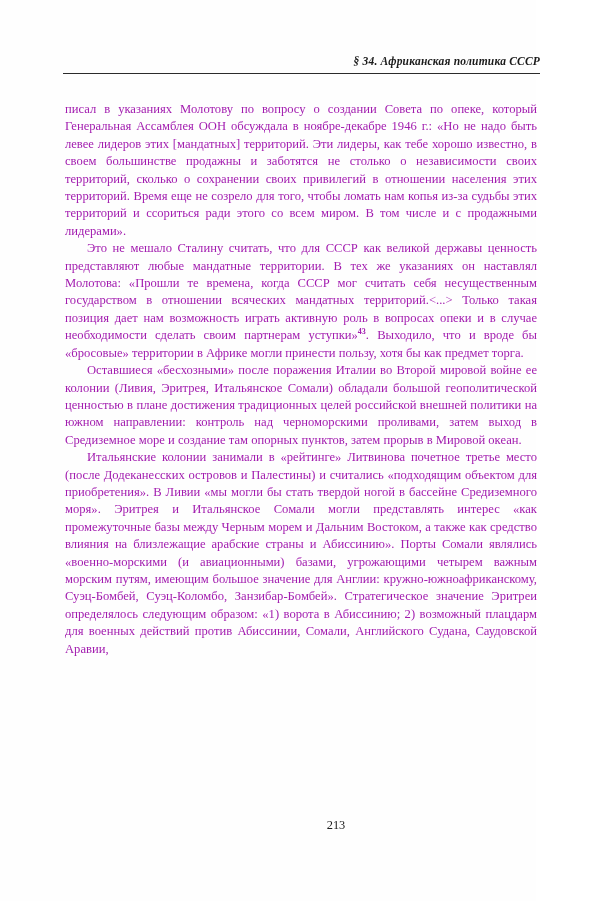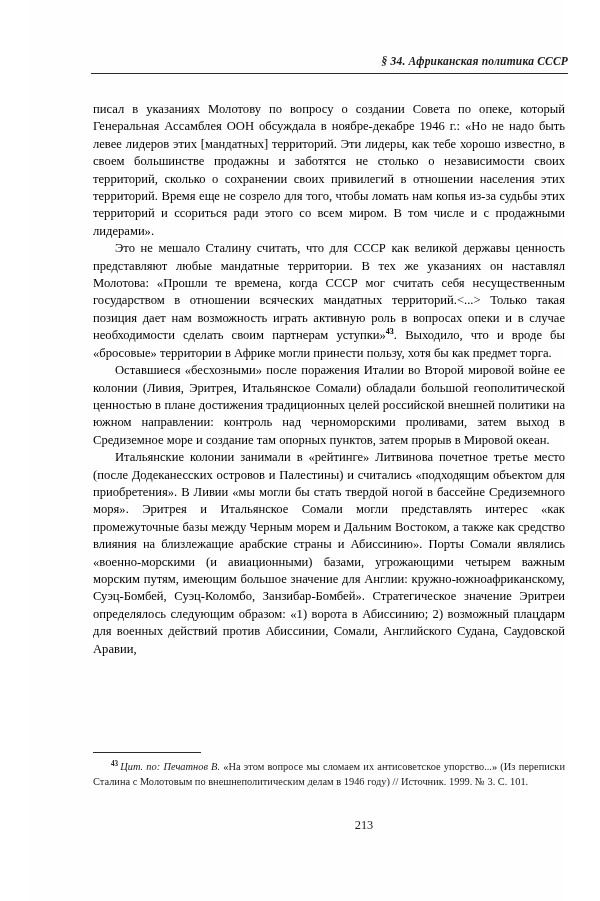--- a/index.html
+++ b/index.html
@@ -15,21 +15,20 @@
     color: #1c1c1c;
     overflow: hidden;
   }
 
   .page {
     position: absolute;
     left: 0; top: 0;
     width: 536px;
     height: 901px;
     background: #fefefe;
-    margin-left: 28px;
   }
 
   
   .header-block {
     position: absolute;
     left: 63px;
     top: 55px;
     width: 477px;
   }
   .running-head {
@@ -56,21 +55,21 @@
     top: 101px;
     width: 472px;
   }
   .para {
     margin: 0;
     text-align: justify;
     text-justify: inter-word;
     font-size: 12.6px;
     line-height: 17.4px;
     text-indent: 22px;
-    color: #000000;
+    color: #a21caf;
     hyphens: manual;
   }
   .para.no-indent { text-indent: 0; }
   .para + .para { margin-top: 0; }
 
   sup.fn-ref {
     font-size: 8px;
     vertical-align: super;
     line-height: 0;
     font-weight: bold;
@@ -133,20 +132,16 @@
     <p class="para no-indent">писал в указаниях Молотову по вопросу о создании Совета по опеке, который Генеральная Ассамблея ООН обсуждала в ноябре-декабре 1946 г.: «Но не надо быть левее лидеров этих [мандатных] территорий. Эти лидеры, как тебе хорошо известно, в своем большинстве продажны и заботятся не столько о независимости своих территорий, сколько о сохранении своих привилегий в отношении населения этих территорий. Время еще не созрело для того, чтобы ломать нам копья из-за судьбы этих территорий и ссориться ради этого со всем миром. В том числе и с продажными лидерами».</p>
 
     <p class="para"><span>Это не мешало Сталину считать, что для СССР как великой державы ценность представляют любые мандатные территории. В тех же указаниях он наставлял Молотова: «Прошли те времена, когда СССР мог считать себя несущественным государством в отношении всяческих мандатных территорий.&lt;...&gt; Только такая позиция дает нам возможность играть активную роль в вопросах опеки и в случае необходимости сделать своим партнерам уступки»</span><sup class="fn-ref">43</sup><span>. Выходило, что и вроде бы «бросовые» территории в Африке могли принести пользу, хотя бы как предмет торга.</span></p>
 
     <p class="para">Оставшиеся «бесхозными» после поражения Италии во Второй мировой войне ее колонии (Ливия, Эритрея, Итальянское Сомали) обладали большой геополитической ценностью в плане достижения традиционных целей российской внешней политики на южном направлении: контроль над черноморскими проливами, затем выход в Средиземное море и создание там опорных пунктов, затем прорыв в Мировой океан.</p>
 
     <p class="para">Итальянские колонии занимали в «рейтинге» Литвинова почетное третье место (после Додеканесских островов и Палестины) и считались «подходящим объектом для приобретения». В Ливии «мы могли бы стать твердой ногой в бассейне Средиземного моря». Эритрея и Итальянское Сомали могли представлять интерес «как промежуточные базы между Черным морем и Дальним Востоком, а также как средство влияния на близлежащие арабские страны и Абиссинию». Порты Сомали являлись «военно-морскими (и авиационными) базами, угрожающими четырем важным морским путям, имеющим большое значение для Англии: кружно-южноафриканскому, Суэц-Бомбей, Суэц-Коломбо, Занзибар-Бомбей». Стратегическое значение Эритреи определялось следующим образом: «1) ворота в Абиссинию; 2) возможный плацдарм для военных действий против Абиссинии, Сомали, Английского Судана, Саудовской Аравии,</p>
 
   </div>
 
-  <div class="footnote-block">
-    <div class="footnote-rule"></div>
-    <p class="footnote"><sup class="fn-num">43</sup><i>Цит. по: Печатнов В.</i><span> «На этом вопросе мы сломаем их антисоветское упорство...» (Из переписки Сталина с Молотовым по внешнеполитическим делам в 1946 году) // Источник. 1999. № 3. С. 101.</span></p>
-  </div>
 
   <div class="folio">213</div>
 
 </div>
 
 </body></html>

